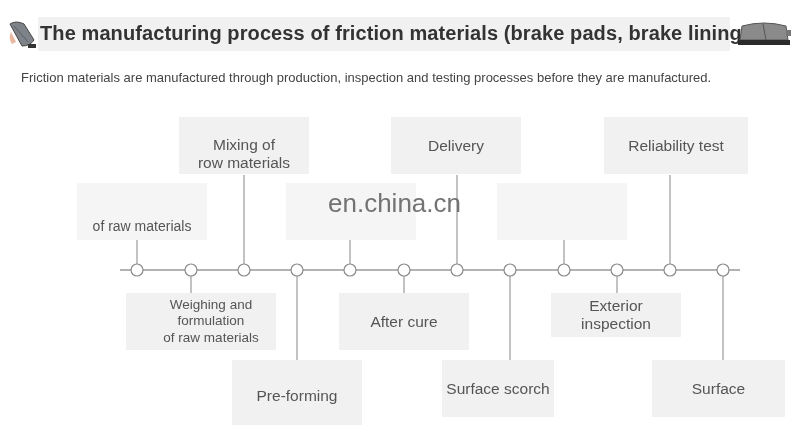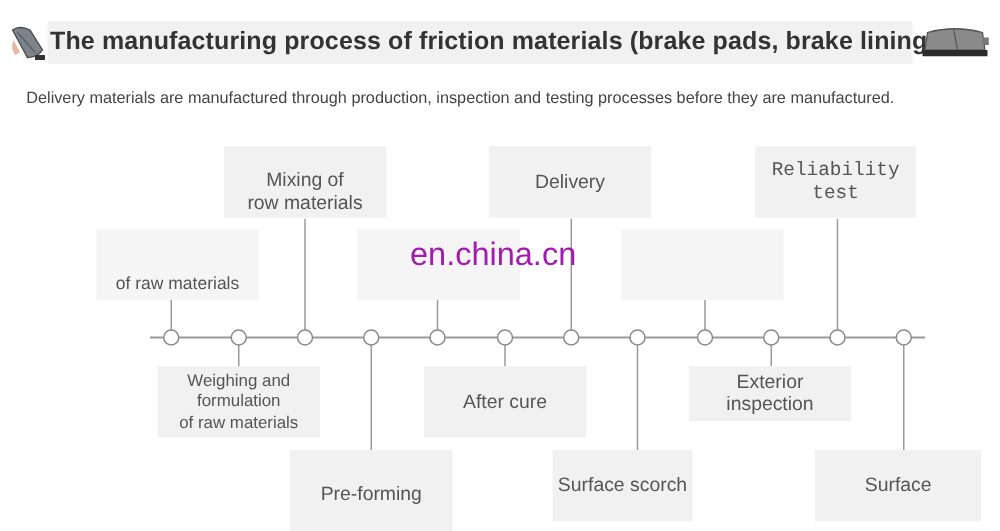--- a/index.html
+++ b/index.html
@@ -4,23 +4,23 @@
 <style>
   html, body { margin:0; padding:0; }
   body { width:800px; height:425px; background:#ffffff; position:relative; overflow:hidden;
          font-family:"Liberation Sans", sans-serif; color:#555; }
   .abs { position:absolute; }
   .header-bar { left:38px; top:17px; width:692px; height:34px; background:#f1f1f1; }
   .title { left:40px; top:22px; font-size:20px; font-weight:bold; color:#333; white-space:nowrap; letter-spacing:0.1px; }
   .subtitle { left:21px; top:70px; font-size:13px; color:#444; white-space:nowrap; }
   .box { position:absolute; background:#f1f1f1; display:flex; align-items:center; justify-content:center;
          text-align:center; font-size:15.5px; color:#555; line-height:1.15; }
-  .box.small { font-size:13.5px; line-height:1.2; }
+  .box.small { font-size:13.5px; line-height:1.2;padding-left:20px; }
   .box.faint { background:#f5f5f5; }
-  .watermark { left:328px; top:188px; font-size:26px; color:#a21caf; white-space:nowrap; }
+  .watermark { left:328px; top:188px; font-size:26px; color:#737373; white-space:nowrap; }
   svg.diag { position:absolute; left:0; top:0; }
 </style>
 </head>
 <body>
 
 <div class="abs" style="left:6px;top:16px;width:32px;height:36px;">
   <svg width="32" height="36" viewBox="0 0 32 36">
     <path d="M6 28 Q2 22 5 16 L10 26 Z" fill="#e8b9a0"></path>
     <path d="M4 8 Q10 4 18 8 L28 24 Q24 30 16 30 Z" fill="#7d8389" stroke="#444" stroke-width="1"></path>
     <path d="M8 10 L22 26" stroke="#5a5f64" stroke-width="1"></path>
@@ -30,21 +30,21 @@
 <div class="abs header-bar"></div>
 <div class="abs title">The manufacturing process of friction materials (brake pads, brake linings)</div>
 <div class="abs" style="left:736px;top:18px;width:56px;height:32px;">
   <svg width="56" height="32" viewBox="0 0 56 32">
     <path d="M6 8 Q28 2 50 8 L52 22 L4 22 Z" fill="#8a8a8a" stroke="#555" stroke-width="1"></path>
     <path d="M27 6 L30 22" stroke="#555" stroke-width="1"></path>
     <rect x="2" y="22" width="52" height="5" fill="#2b2b2b"></rect>
     <rect x="50" y="12" width="5" height="6" fill="#777"></rect>
   </svg>
 </div>
-<div class="abs subtitle">Delivery materials are manufactured through production, inspection and testing processes before they are manufactured.</div>
+<div class="abs subtitle">Friction materials are manufactured through production, inspection and testing processes before they are manufactured.</div>
 
 <svg class="diag" width="800" height="425">
   <line x1="120" y1="270" x2="740" y2="270" stroke="#9a9a9a" stroke-width="1.5"></line>
 
   <line x1="137" y1="240" x2="137" y2="264" stroke="#9a9a9a" stroke-width="1.2"></line>
   <line x1="244" y1="175" x2="244" y2="264" stroke="#9a9a9a" stroke-width="1.2"></line>
   <line x1="350" y1="240" x2="350" y2="264" stroke="#9a9a9a" stroke-width="1.2"></line>
   <line x1="457" y1="175" x2="457" y2="264" stroke="#9a9a9a" stroke-width="1.2"></line>
   <line x1="564" y1="240" x2="564" y2="264" stroke="#9a9a9a" stroke-width="1.2"></line>
   <line x1="670" y1="175" x2="670" y2="264" stroke="#9a9a9a" stroke-width="1.2"></line>
@@ -79,21 +79,21 @@
 </div>
 <div class="box faint" style="left:286px;top:183px;width:130px;height:57px;">
   <span></span>
 </div>
 <div class="box" style="left:391px;top:117px;width:130px;height:57px;">
   <span>Delivery</span>
 </div>
 <div class="box faint" style="left:497px;top:183px;width:130px;height:57px;">
   <span></span>
 </div>
-<div class="box" style="left:604px;top:117px;width:129px;height:57px;font-family:Liberation Mono, monospace;">
+<div class="box" style="left:604px;top:117px;width:144px;height:57px;">
   <span>Reliability test</span>
 </div>
 
 <div class="box small" style="left:126px;top:293px;width:130px;height:57px;">
   <span style="white-space:pre-line;">Weighing and
 formulation
 of raw materials</span>
 </div>
 <div class="box" style="left:232px;top:360px;width:130px;height:71px;">
   <span>Pre-forming</span>

